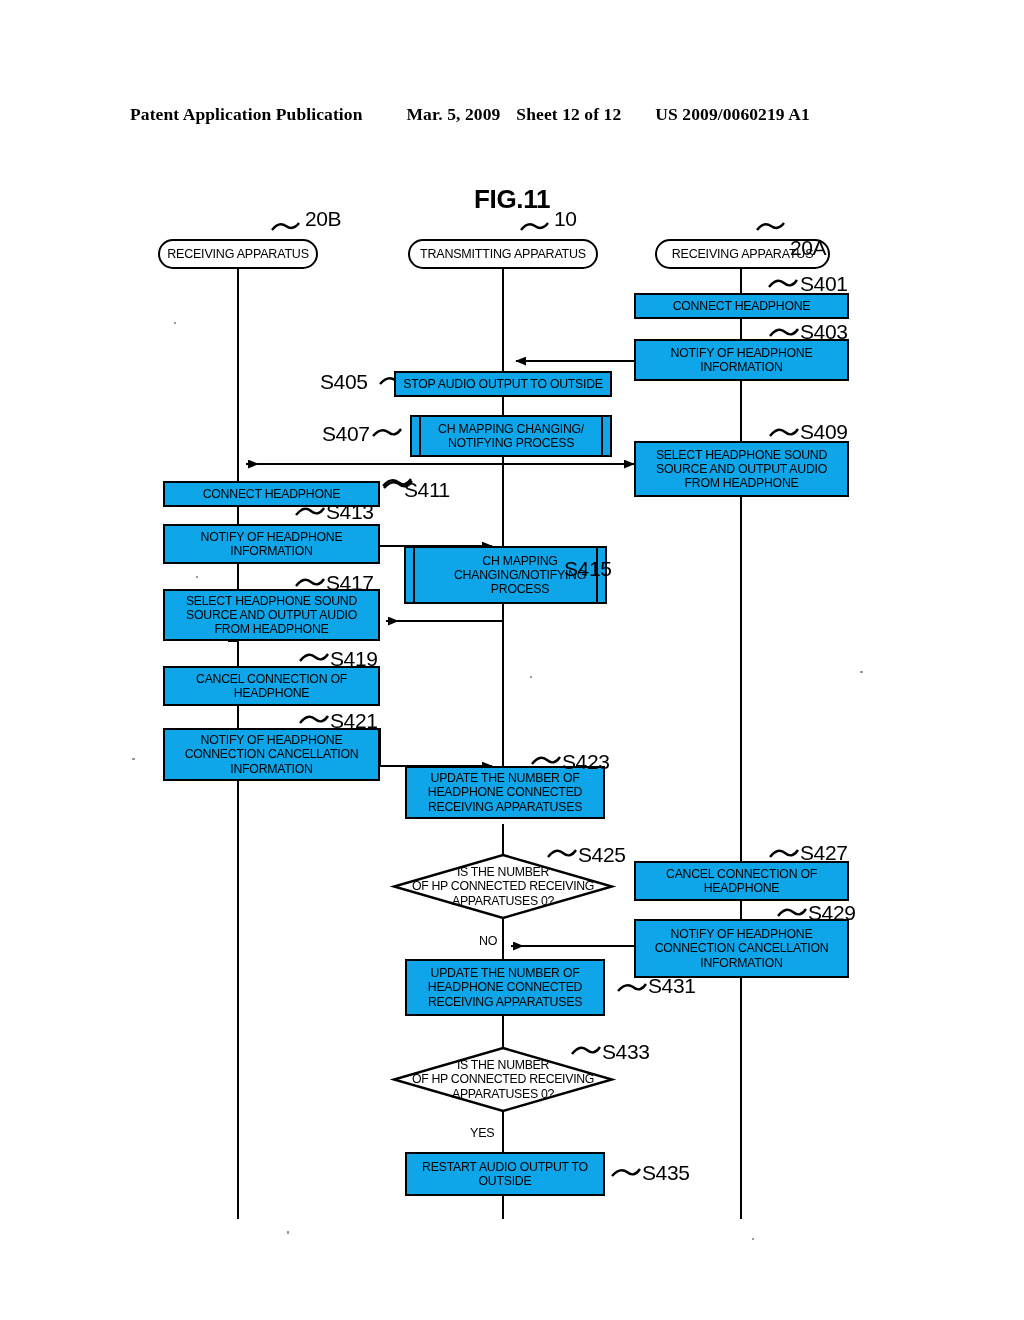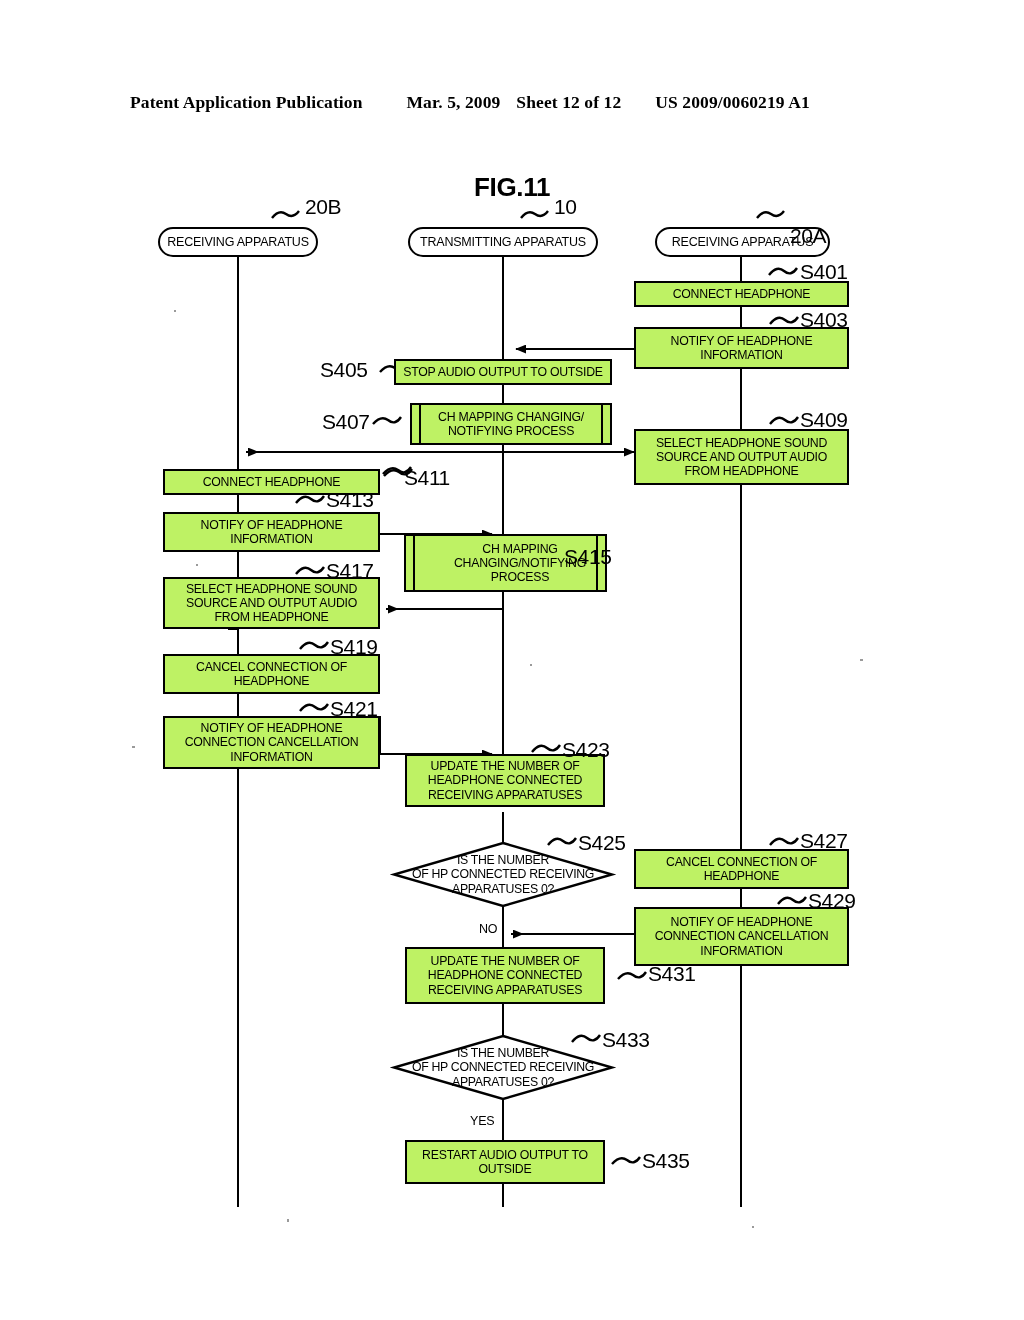--- a/index.html
+++ b/index.html
@@ -1,21 +1,21 @@
 <!DOCTYPE html>
 <html><head>
 <meta charset="utf-8">
 <style>
   html,body{margin:0;padding:0;}
   body{
     width:1024px;height:1320px;background:#fff;
     font-family:"Liberation Sans",sans-serif;
     color:#000;position:relative;overflow:hidden;
   }
-  #sheet{position:absolute;left:0;top:4px;width:1024px;height:1028px;}
+  #sheet{position:absolute;left:0;top:16px;width:1024px;height:1028px;}
 
   
   .pub-header{
     position:absolute;left:130px;top:85px;width:764px;height:26px;
     font-family:"Liberation Serif",serif;
     font-weight:bold;font-size:17.5px;letter-spacing:.1px;
     display:flex;align-items:center;white-space:nowrap;
   }
   .pub-header .h-pub{}
   .pub-header .h-date{margin-left:44px;}
@@ -43,21 +43,21 @@
 
   
   .reftag{
     position:absolute;font-weight:normal;font-size:21px;
     letter-spacing:-.4px;white-space:nowrap;line-height:1;
   }
 
   
   .pbox{
     position:absolute;box-sizing:border-box;
-    border:2.2px solid #000;background:#bef264;
+    border:2.2px solid #000;background:#0ea5e9;
     display:flex;align-items:center;justify-content:center;
     text-align:center;font-size:12.3px;line-height:1.16;
     letter-spacing:-.25px;padding:1px 4px;
   }
   
   .pbox.predef::before,.pbox.predef::after{
     content:"";position:absolute;top:0;bottom:0;width:0;
     border-left:2.2px solid #000;
   }
   .pbox.predef::before{left:7px;}

